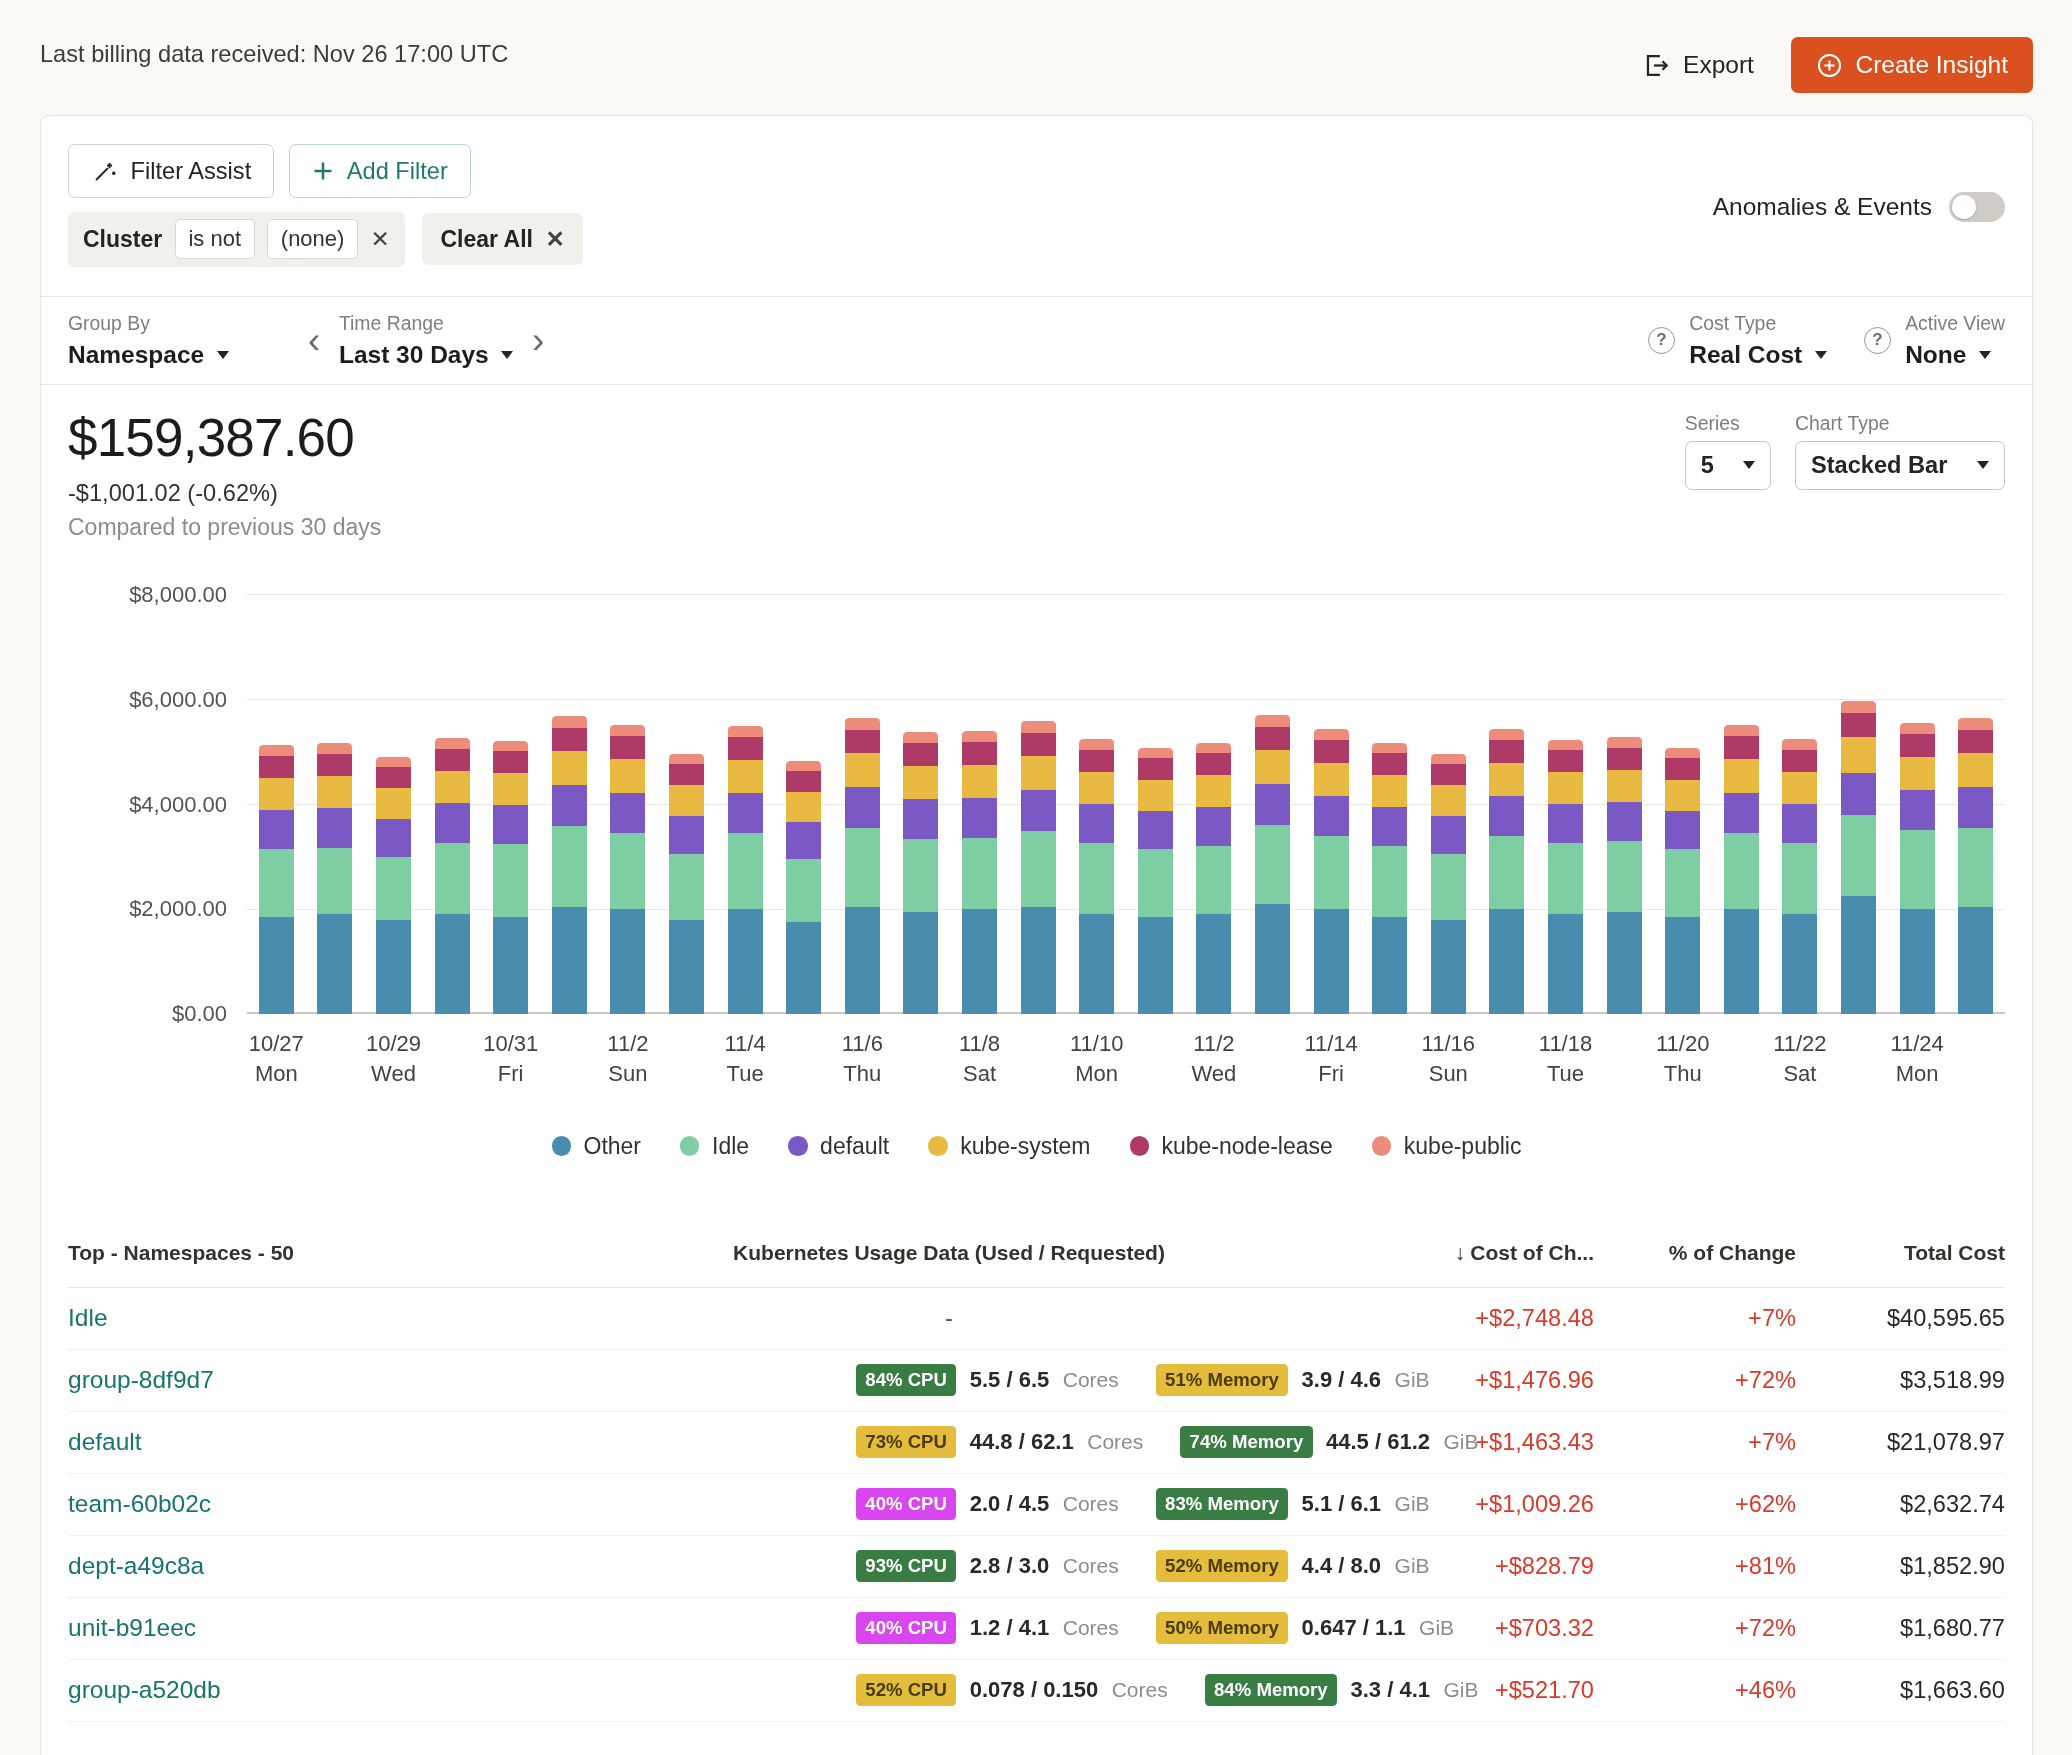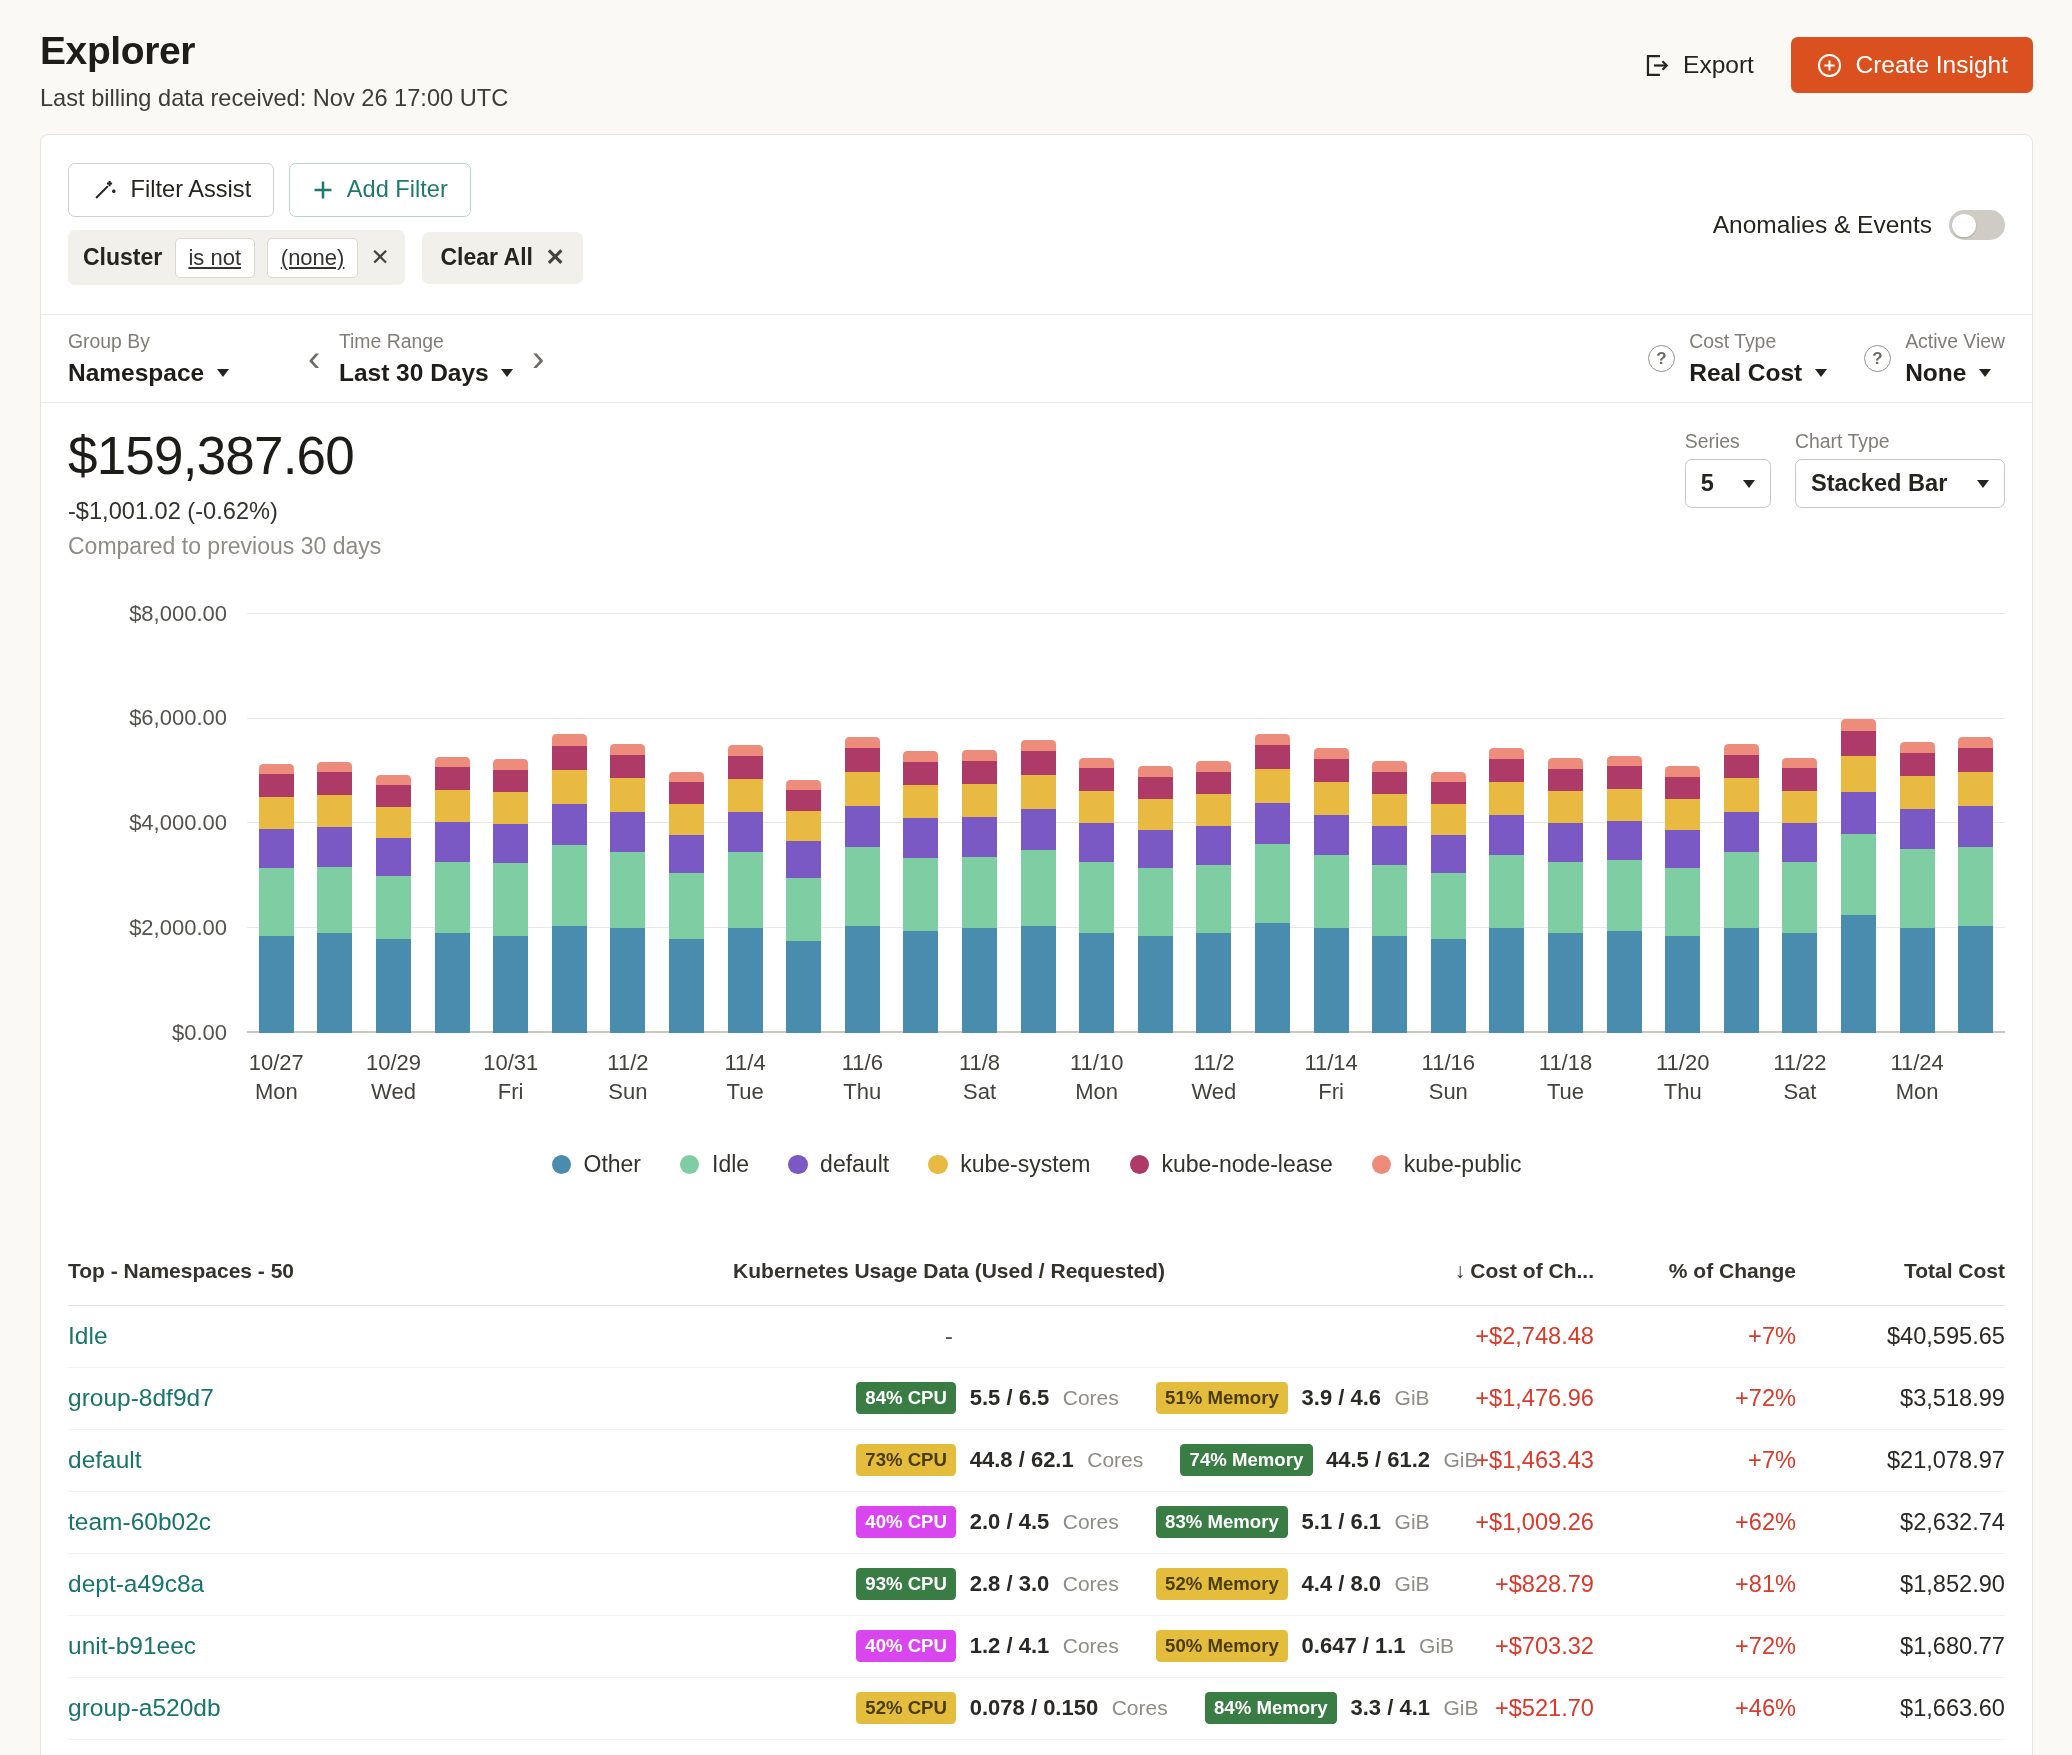--- a/index.html
+++ b/index.html
@@ -23,21 +23,21 @@
   .panel { margin: 22px 40px 0; background: #fff; border: 1.7px solid #E7E4DE; border-radius: 8.4px; min-height: 1687px; }
 
   
   .filter-section { padding: 28px 27px 29px; }
   .frow1 { display: flex; gap: 15px; }
   .btn-outline { display: inline-flex; align-items: center; gap: 12.6px; background: #fff; border: 1.7px solid #D3D0CA; border-radius: 6.7px; height: 54px; padding: 0 22px; font-size: 23.6px; color: #26241F; }
   .btn-addfilter { border-color: #B9D4CD; color: #1F7A6E; }
   .frow2 { display: flex; gap: 17px; margin-top: 13.5px; align-items: center; }
   .chip { display: inline-flex; align-items: center; gap: 12.6px; background: #F2F0EB; border-radius: 6.7px; padding: 7.6px 15px; font-size: 22px; }
   .chip-field { font-weight: 700; font-size: 23px; }
-  .chip-pill { background: #fff; border: 0.8px solid #DBD8D2; border-radius: 5px; padding: 5.9px 12.6px; color: #35332E; text-decoration: underline; }
+  .chip-pill { background: #fff; border: 0.8px solid #DBD8D2; border-radius: 5px; padding: 5.9px 12.6px; color: #35332E; }
   .x-glyph { font-size: 23px; color: #44423D; line-height: 1; }
   .clearall { display: inline-flex; align-items: center; gap: 12.6px; background: #F2F0EB; border: none; border-radius: 6.7px; padding: 12.6px 18.6px; font-weight: 700; font-size: 23px; color: #26241F; }
   .anomalies { margin-left: auto; display: flex; align-items: center; gap: 17px; font-size: 24.5px; color: #26241F; align-self: flex-start; margin-top: -20px; }
   .toggle { width: 56px; height: 30px; border-radius: 15px; background: #CFCCC6; position: relative; }
   .toggle .knob { position: absolute; top: 3.4px; left: 3.4px; width: 23.6px; height: 23.6px; border-radius: 50%; background: #fff; box-shadow: 0 0.8px 1.7px rgba(0,0,0,.25); }
 
   
   .controls-row { border-top: 1.7px solid #ECEAE5; border-bottom: 1.7px solid #ECEAE5; display: flex; align-items: flex-end; padding: 15px 27px; }
   .ctl-label { font-size: 19.4px; color: #817E78; margin-bottom: 5.9px; }
   .ctl-value { display: flex; align-items: center; font-size: 24.5px; font-weight: 700; color: #1F1D19; }
@@ -102,21 +102,20 @@
   .cell-red { text-align: right; font-size: 23.6px; color: #D93A2B; }
   .cell-total { text-align: right; font-size: 23.6px; color: #2B2925; }
 
   svg { display: block; }
 </style>
 </head>
 <body>
 
 <header class="topbar">
   <div>
-    <h1 class="page-title">Explorer</h1>
     <div class="subtitle">Last billing data received: Nov 26 17:00 UTC</div>
   </div>
   <div class="topbar-right">
     <button class="export-btn">
       <span>
         <svg width="29" height="29" viewBox="0 0 34 34" fill="none" stroke="#26241F" stroke-width="2.6">
           <path d="M21 6 H7 v22 h14"></path>
           <path d="M14 17 h15"></path>
           <path d="M24 12 l5 5 -5 5"></path>
         </svg>

